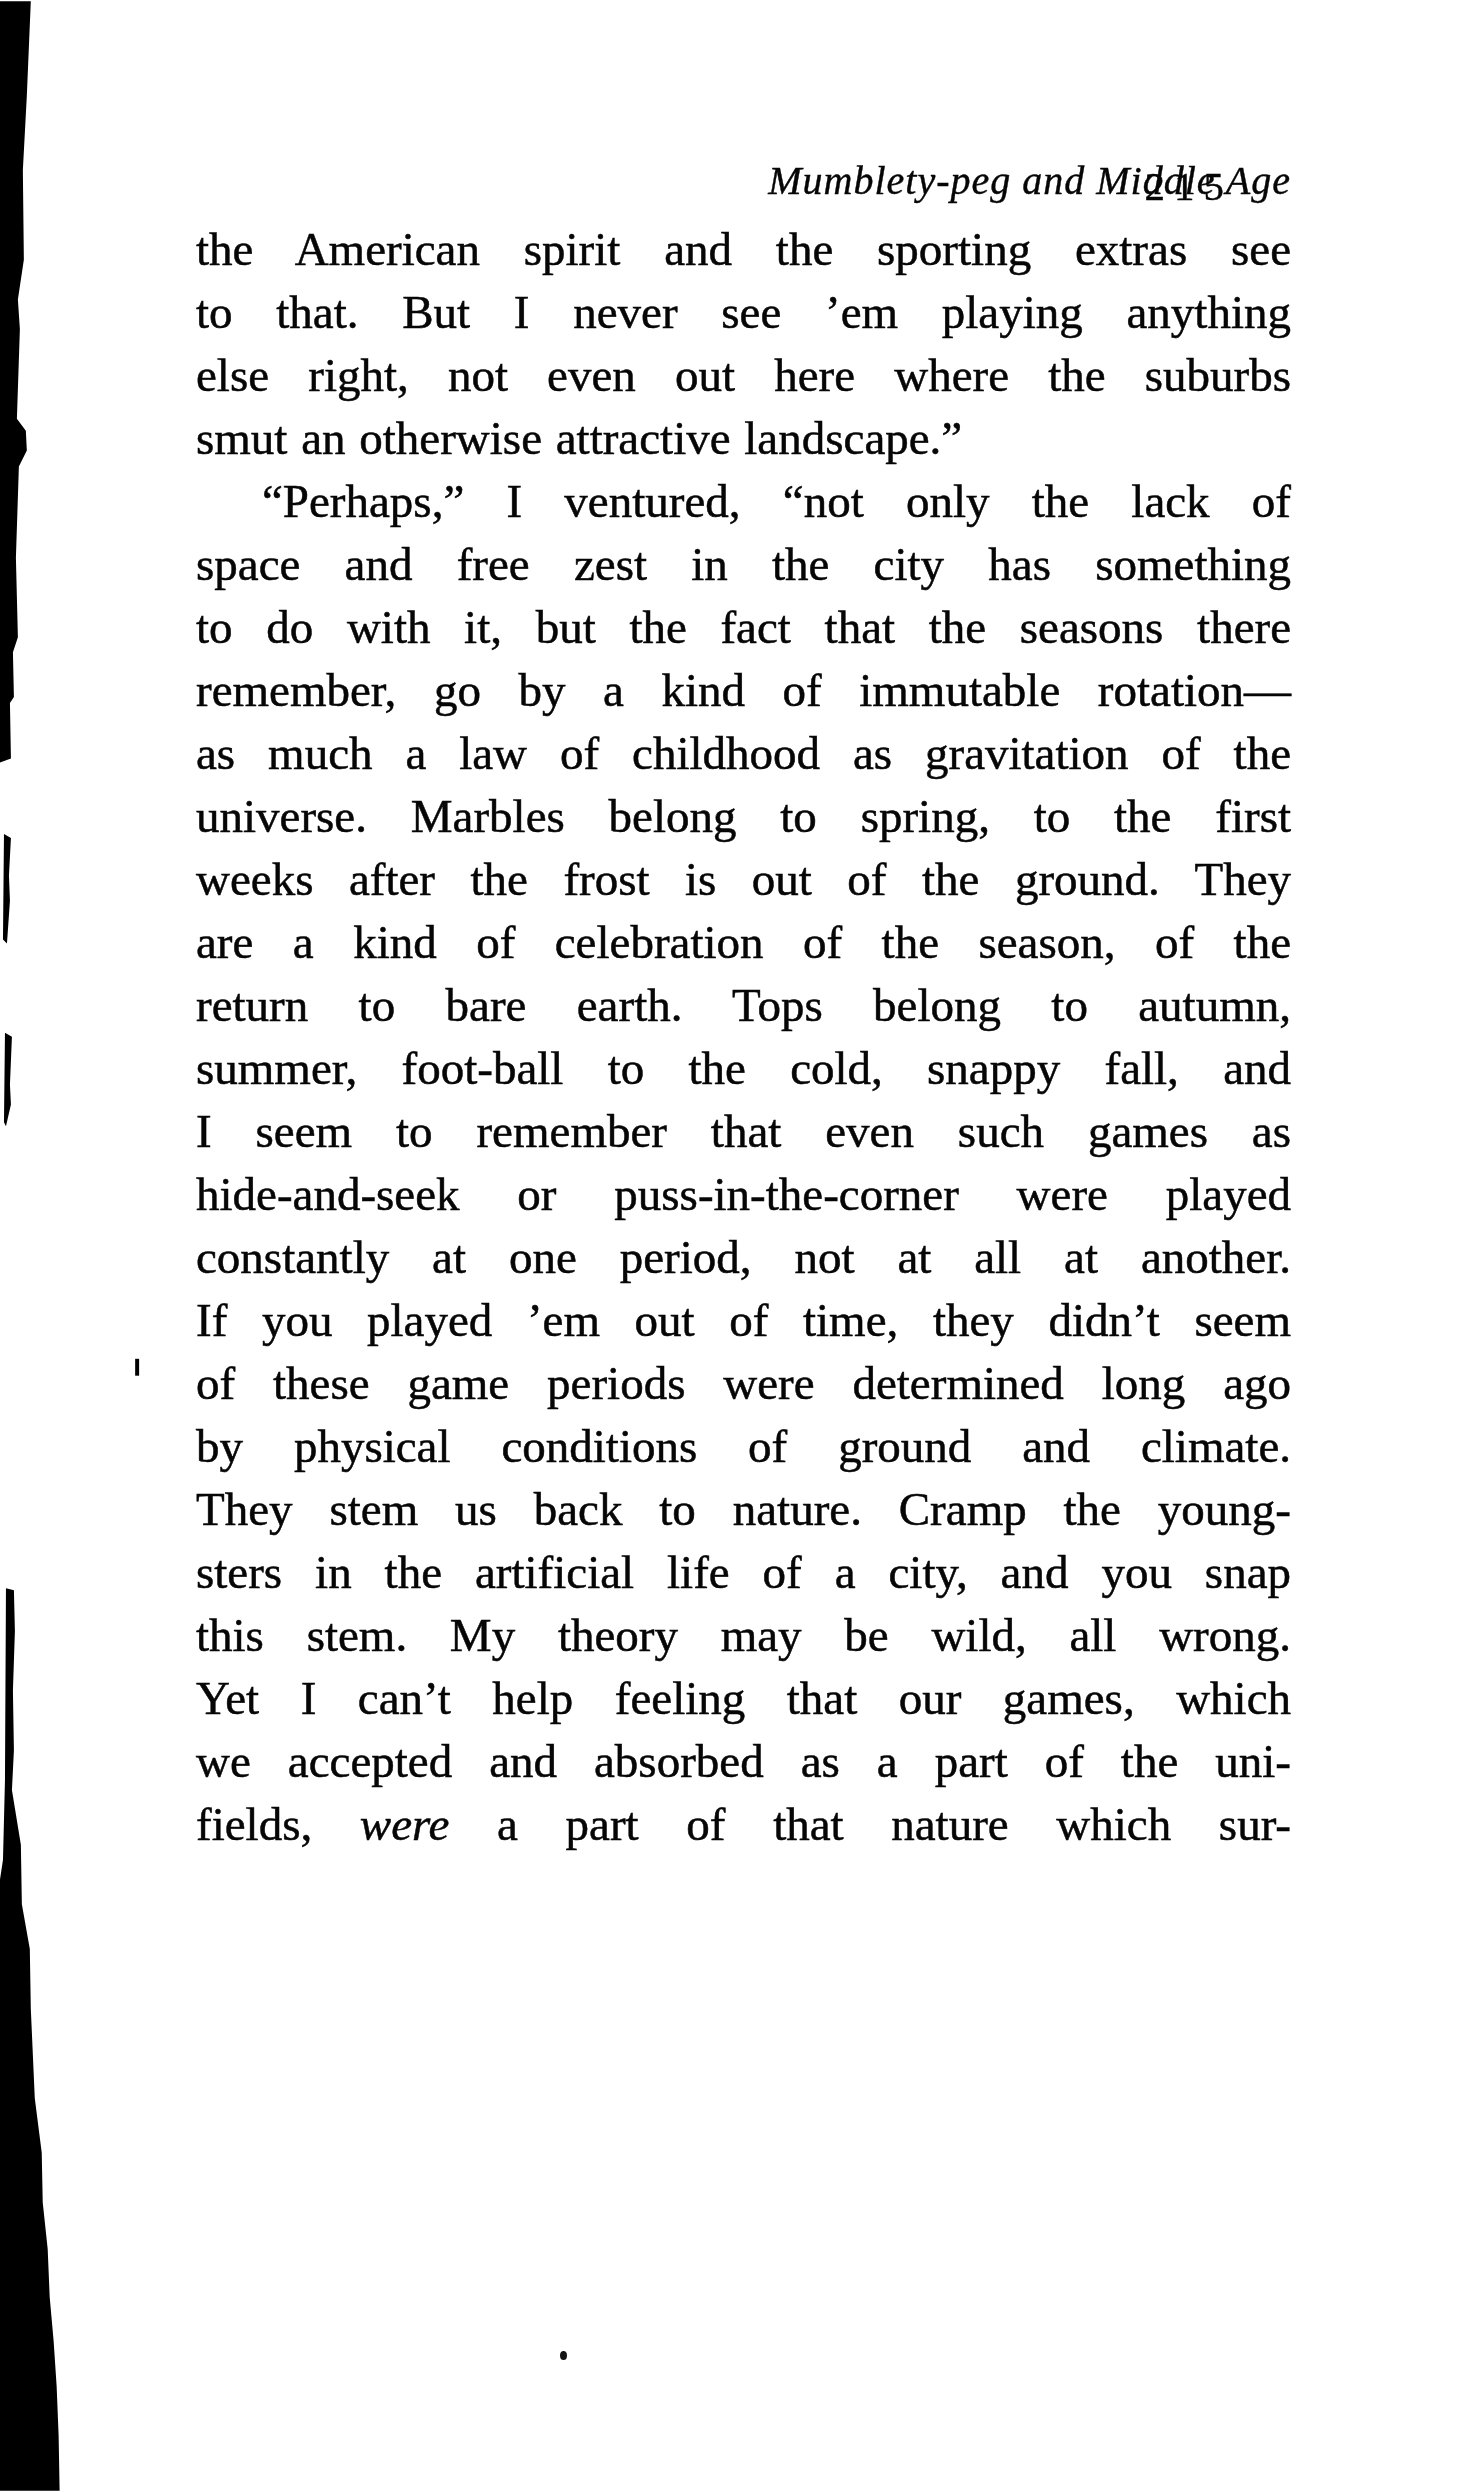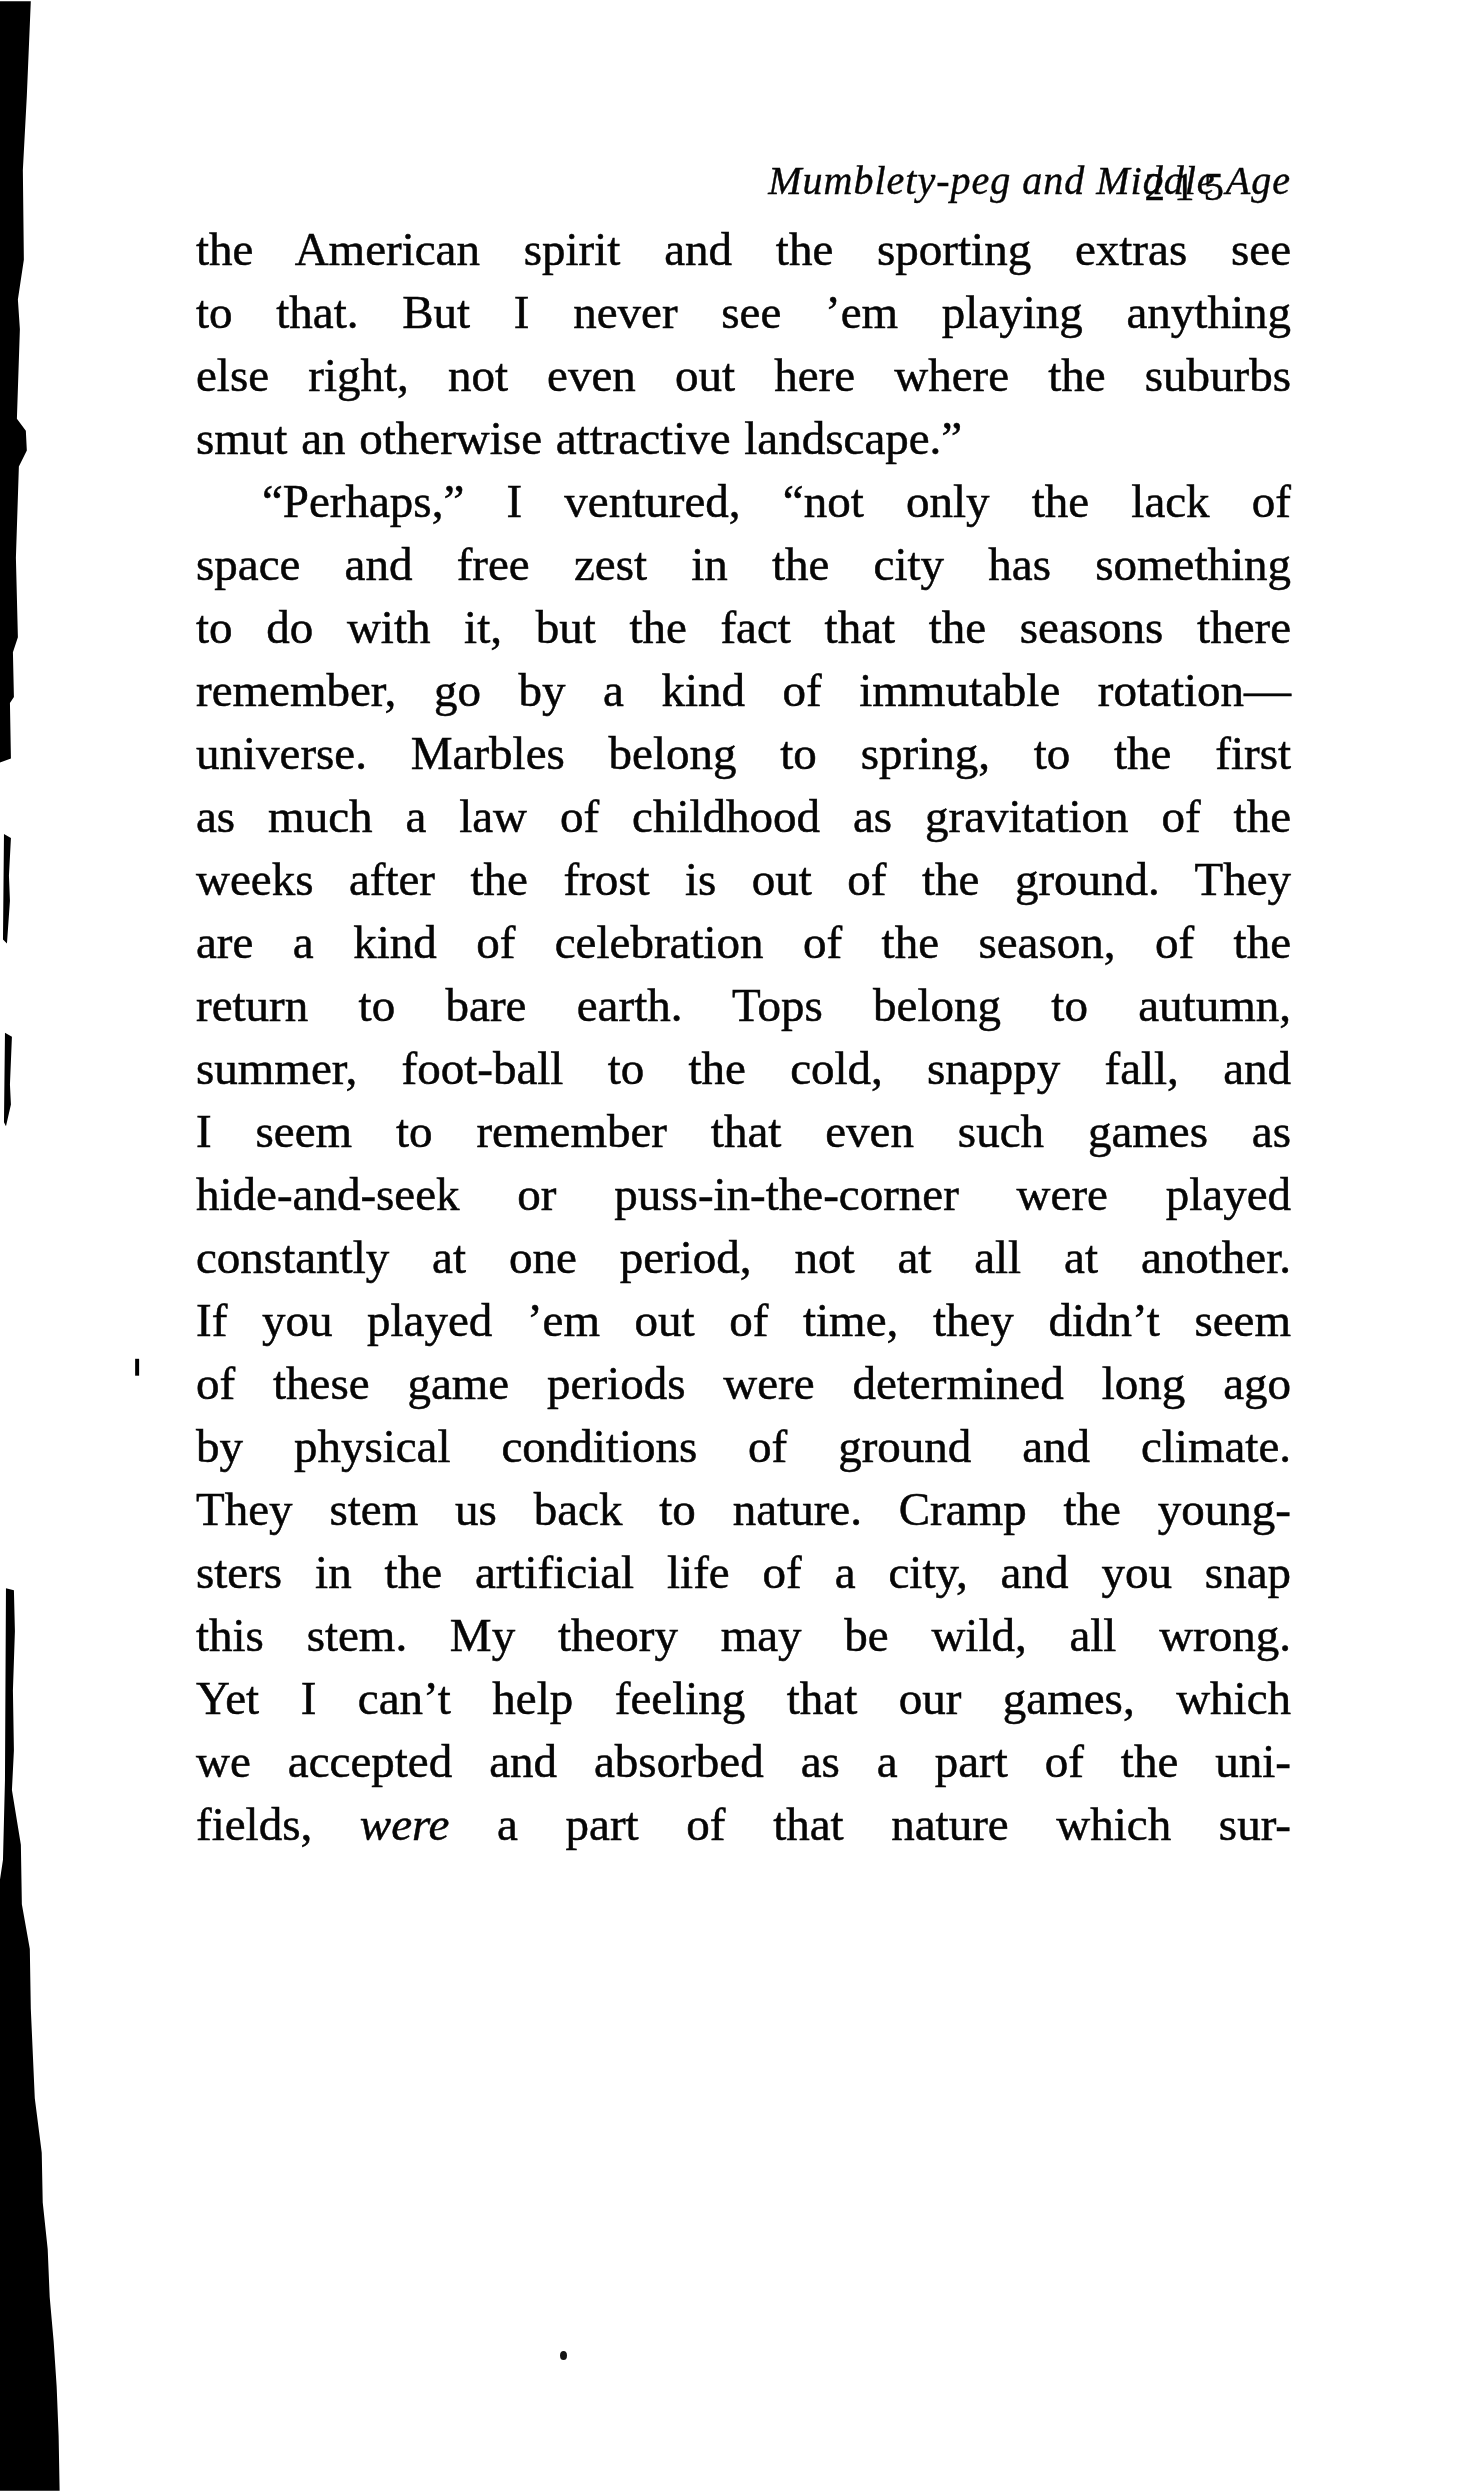--- a/index.html
+++ b/index.html
@@ -88,22 +88,22 @@
 
   <div class="text-block">
     <div class="line">the American spirit and the sporting extras see</div>
     <div class="line">to that. But I never see ’em playing anything</div>
     <div class="line">else right, not even out here where the suburbs</div>
     <div class="line para-end">smut an otherwise attractive landscape.”</div>
     <div class="line indent">“Perhaps,” I ventured, “not only the lack of</div>
     <div class="line">space and free zest in the city has something</div>
     <div class="line">to do with it, but the fact that the seasons there</div>
     <div class="line">remember, go by a kind of immutable rotation—</div>
+    <div class="line">as much a law of childhood as gravitation of the</div>
     <div class="line">universe. Marbles belong to spring, to the first</div>
-    <div class="line">as much a law of childhood as gravitation of the</div>
     <div class="line">weeks after the frost is out of the ground. They</div>
     <div class="line">are a kind of celebration of the season, of the</div>
     <div class="line">return to bare earth. Tops belong to autumn,</div>
     <div class="line">summer, foot-ball to the cold, snappy fall, and</div>
     <div class="line">I seem to remember that even such games as</div>
     <div class="line">hide-and-seek or puss-in-the-corner were played</div>
     <div class="line">constantly at one period, not at all at another.</div>
     <div class="line">If you played ’em out of time, they didn’t seem</div>
     <div class="line">of these game periods were determined long ago</div>
     <div class="line">by physical conditions of ground and climate.</div>

